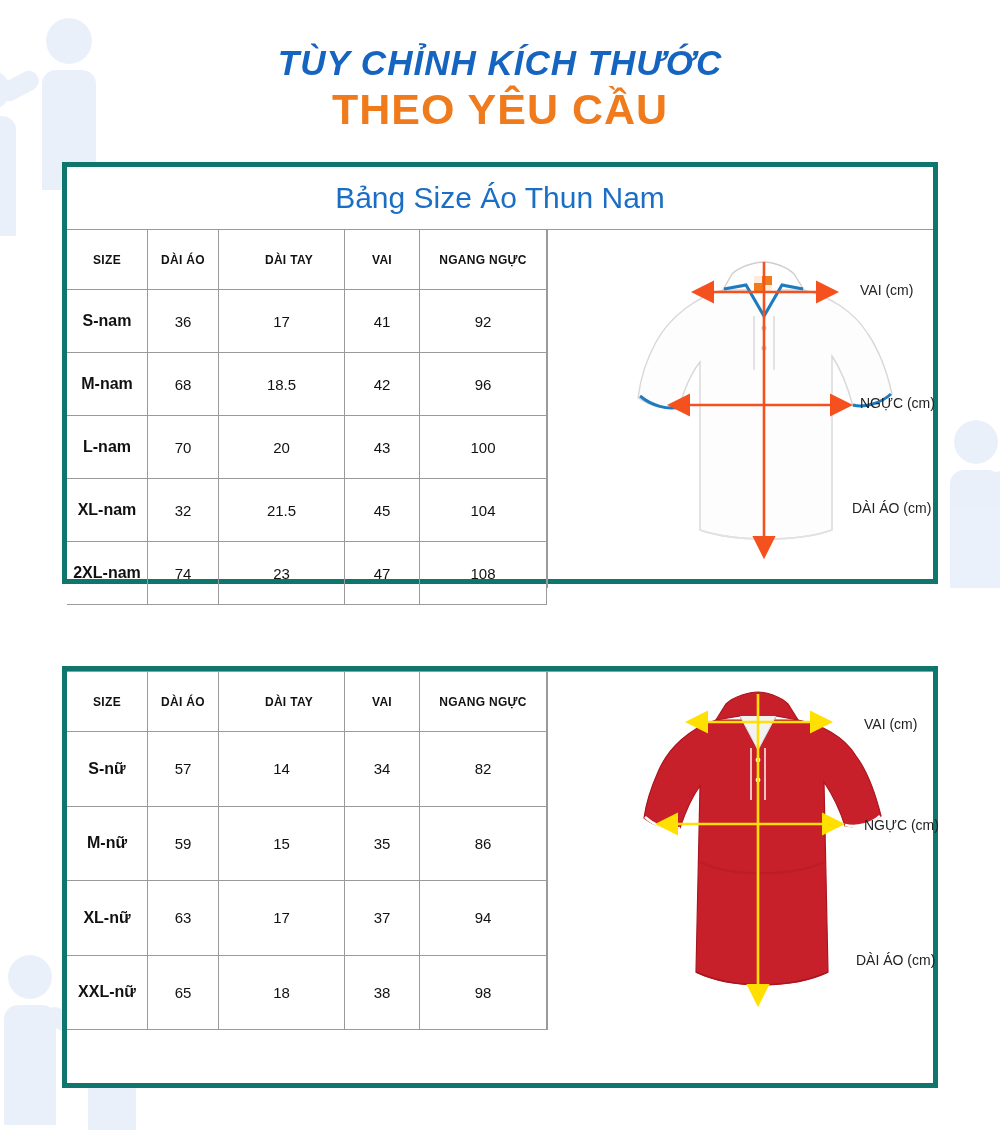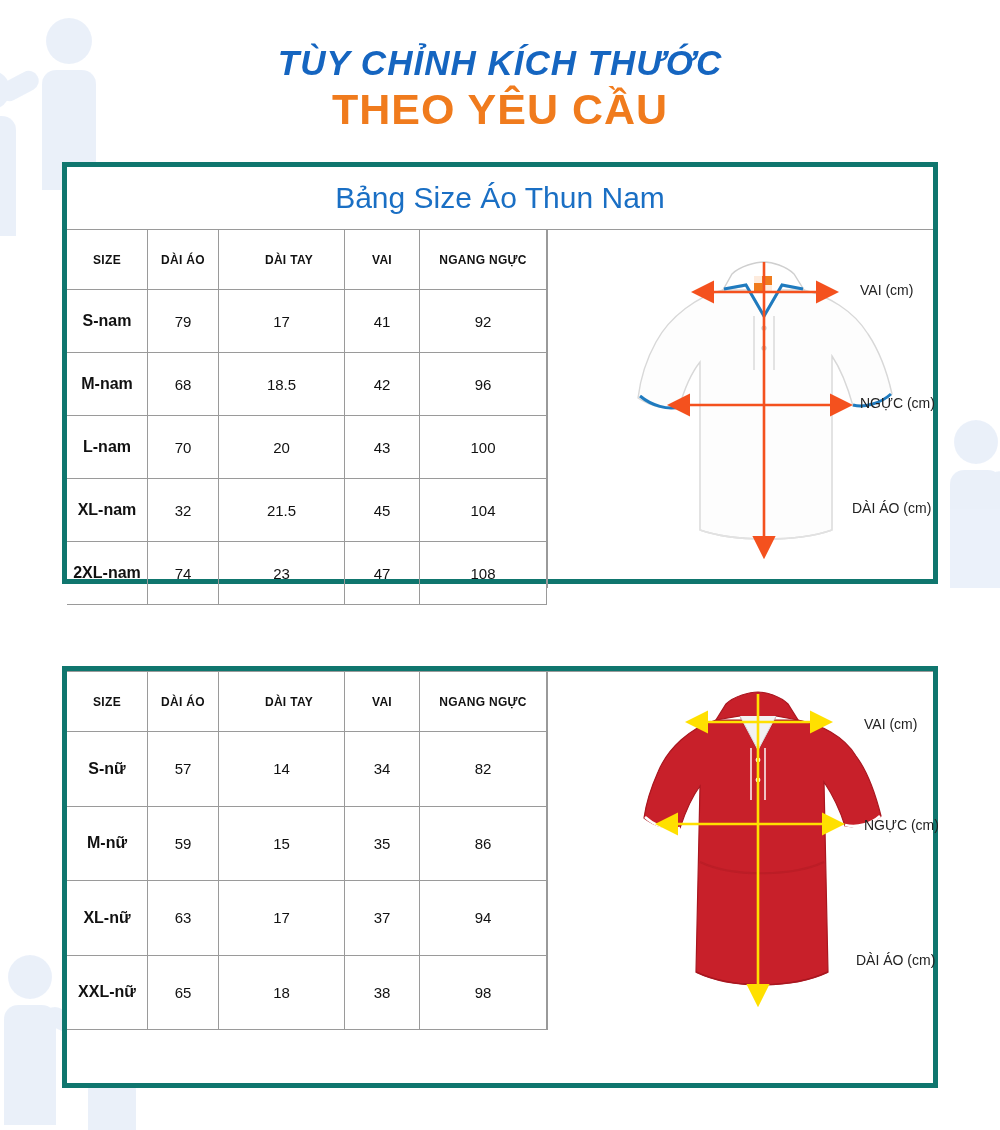--- a/index.html
+++ b/index.html
@@ -198,21 +198,21 @@
           <th class="col-size">SIZE</th>
           <th class="col-dai">DÀI ÁO</th>
           <th class="col-tay">DÀI TAY</th>
           <th class="col-vai">VAI</th>
           <th class="col-nguc">NGANG NGỰC</th>
         </tr>
       </thead>
       <tbody>
         <tr>
           <td class="sizecol">S-nam</td>
-          <td>79</td>
+          <td>36</td>
           <td>17</td>
           <td>41</td>
           <td>92</td>
         </tr>
         <tr>
           <td class="sizecol">M-nam</td>
           <td>68</td>
           <td>18.5</td>
           <td>42</td>
           <td>96</td>

